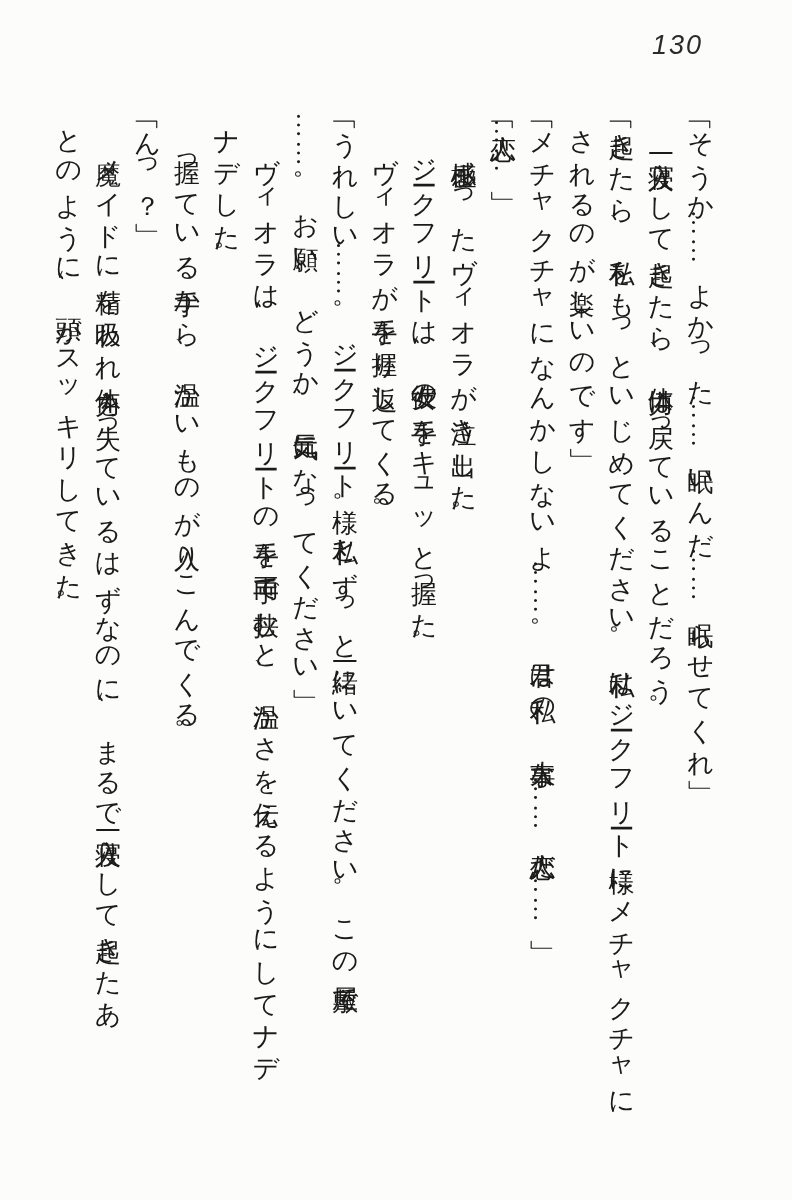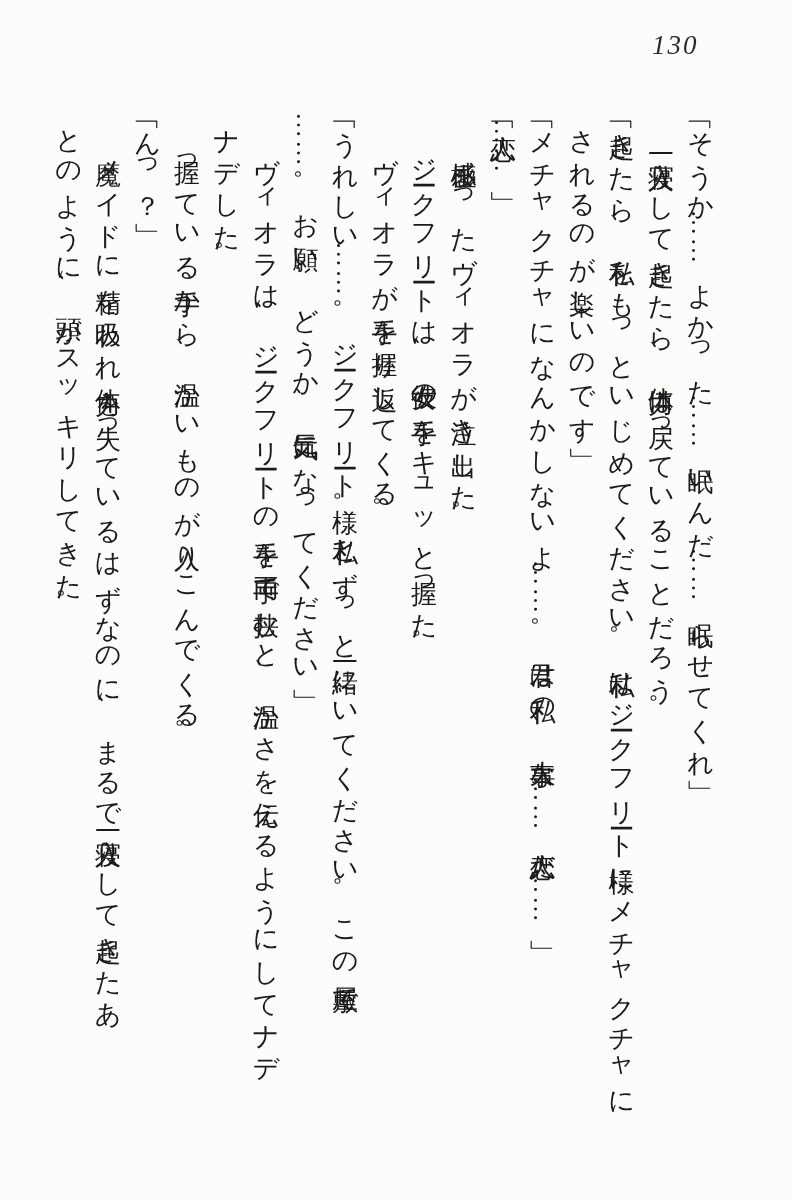--- a/index.html
+++ b/index.html
@@ -16,21 +16,21 @@
     font-family: "Liberation Serif", "DejaVu Serif", serif;
   }
   .page-number {
     position: absolute;
     top: 30px;
     left: 652px;
     font-size: 27px;
     font-style: italic;
     letter-spacing: 2px;
     color: #2b2b2b;
-    font-family: Liberation Serif, serif;
+    font-family: Liberation Sans, sans-serif;
   }
   .text-block {
     position: absolute;
     top: 112px;
     right: 72px;
     height: 1072px;
     writing-mode: vertical-rl;
     text-orientation: mixed;
     font-size: 26px;
     line-height: 39.5px;

